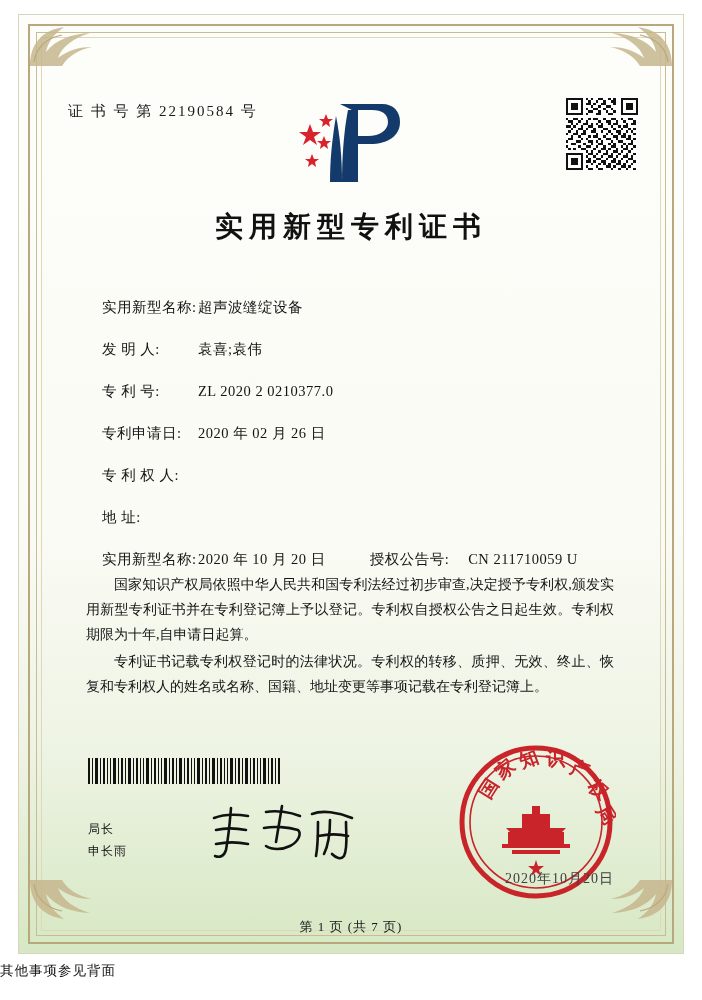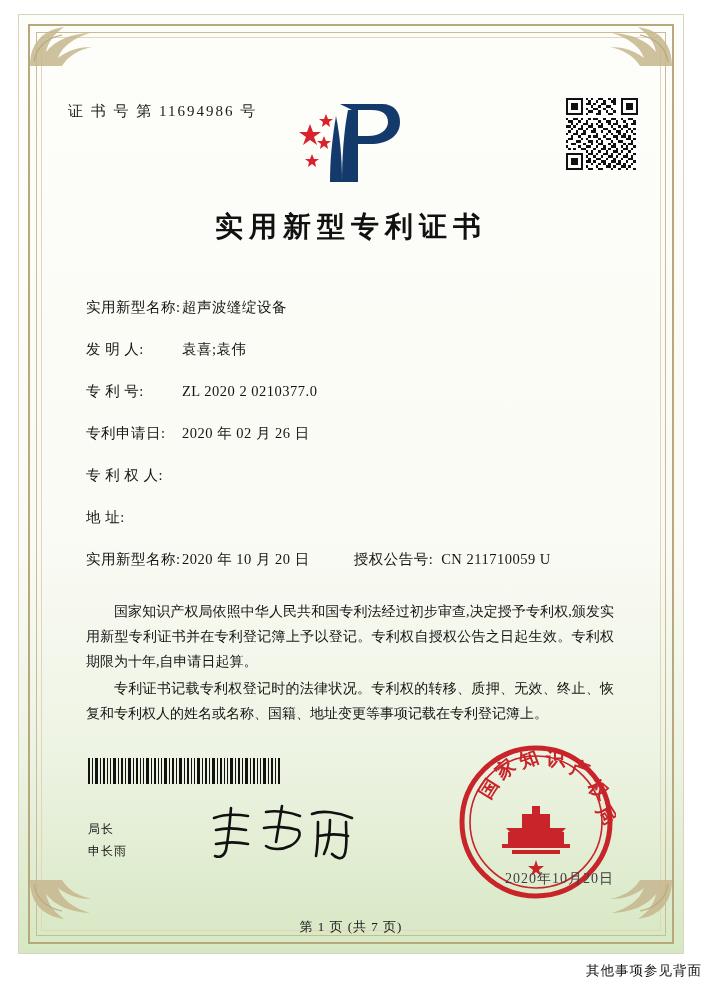--- a/index.html
+++ b/index.html
@@ -122,44 +122,44 @@
   .field-row {
     display: flex;
     align-items: baseline;
     margin-bottom: 23px;
     white-space: nowrap;
   }
   .field-label {
     display: inline-block;
     min-width: 96px;
     letter-spacing: 0.5px;
+    margin-left: 16px;
   }
   .field-value {
     letter-spacing: 0.5px;
   }
   .field-row.inline2 .second-label {
     display: inline-block;
     margin-left: 44px;
     letter-spacing: 0.5px;
     text-align: center;
   }
   .field-row.inline2 .second-value {
-    margin-left: 8px;
+    margin-left: 19px;
   }
 
   .paragraphs {
     position: absolute;
     left: 86px;
     top: 572px;
     width: 528px;
     font-size: 14px;
     line-height: 25px;
     color: #141414;
     text-align: justify;
-    margin-top: 27px;
   }
   .paragraphs p {
     margin: 0 0 2px 0;
     text-indent: 2em;
   }
 
   
   .barcode {
     position: absolute;
     left: 88px;
@@ -213,21 +213,21 @@
     text-align: center;
     font-size: 13px;
     color: #1a1a1a;
     letter-spacing: 1px;
   }
   .footer-note {
     position: absolute;
     left: 0;
     right: 0;
     top: 962px;
-    text-align: right;
+    text-align: left;
     font-size: 13.5px;
     color: #111111;
     letter-spacing: 1px;
   }
 </style>
 </head>
 <body>
 
 <div id="page">
   <div class="paper"></div>
@@ -254,21 +254,21 @@
       <path d="M6 40 C8 26 18 16 34 13" fill="none" stroke="#b9a87e" stroke-width="1.2"></path>
     </svg>
   </div>
   <div class="corner br">
     <svg width="66" height="46" viewBox="0 0 66 46">
       <path d="M2 44 C2 22 14 8 36 5 C26 12 20 20 18 30 C28 18 42 12 62 11 C46 16 34 24 30 36 C40 28 52 25 64 25 C50 28 40 34 34 44 Z" fill="#c6b68d" opacity="0.85"></path>
       <path d="M6 40 C8 26 18 16 34 13" fill="none" stroke="#b9a87e" stroke-width="1.2"></path>
     </svg>
   </div>
 
-  <div class="cert-no">证 书 号 第 11694986 号</div>
+  <div class="cert-no">证 书 号 第 22190584 号</div>
 
   <div class="logo">
     <svg width="108" height="92" viewBox="0 0 108 92">
       <path d="M44 8 L86 8 C98 8 104 16 104 26 C104 40 92 48 74 48 L60 48 L60 40 L72 40 C84 40 92 34 92 26 C92 18 86 14 76 14 L56 14 Z" fill="#143a6b"></path>
       <path d="M52 14 L62 14 L62 86 L46 86 C46 60 48 34 52 14 Z" fill="#143a6b"></path>
       <path d="M40 20 C36 44 34 64 34 86 L46 86 C46 62 44 40 40 20 Z" fill="#143a6b"></path>
       <polygon points="14,28 17,36 25,36 18,41 21,49 14,44 7,49 10,41 3,36 11,36" fill="#d8222c"></polygon>
       <polygon points="30,18 32,23 37,23 33,26 34,31 30,28 26,31 27,26 23,23 28,23" fill="#d8222c"></polygon>
       <polygon points="28,40 30,45 35,45 31,48 32,53 28,50 24,53 25,48 21,45 26,45" fill="#d8222c"></polygon>
       <polygon points="16,58 18,63 23,63 19,66 20,71 16,68 12,71 13,66 9,63 14,63" fill="#d8222c"></polygon>

